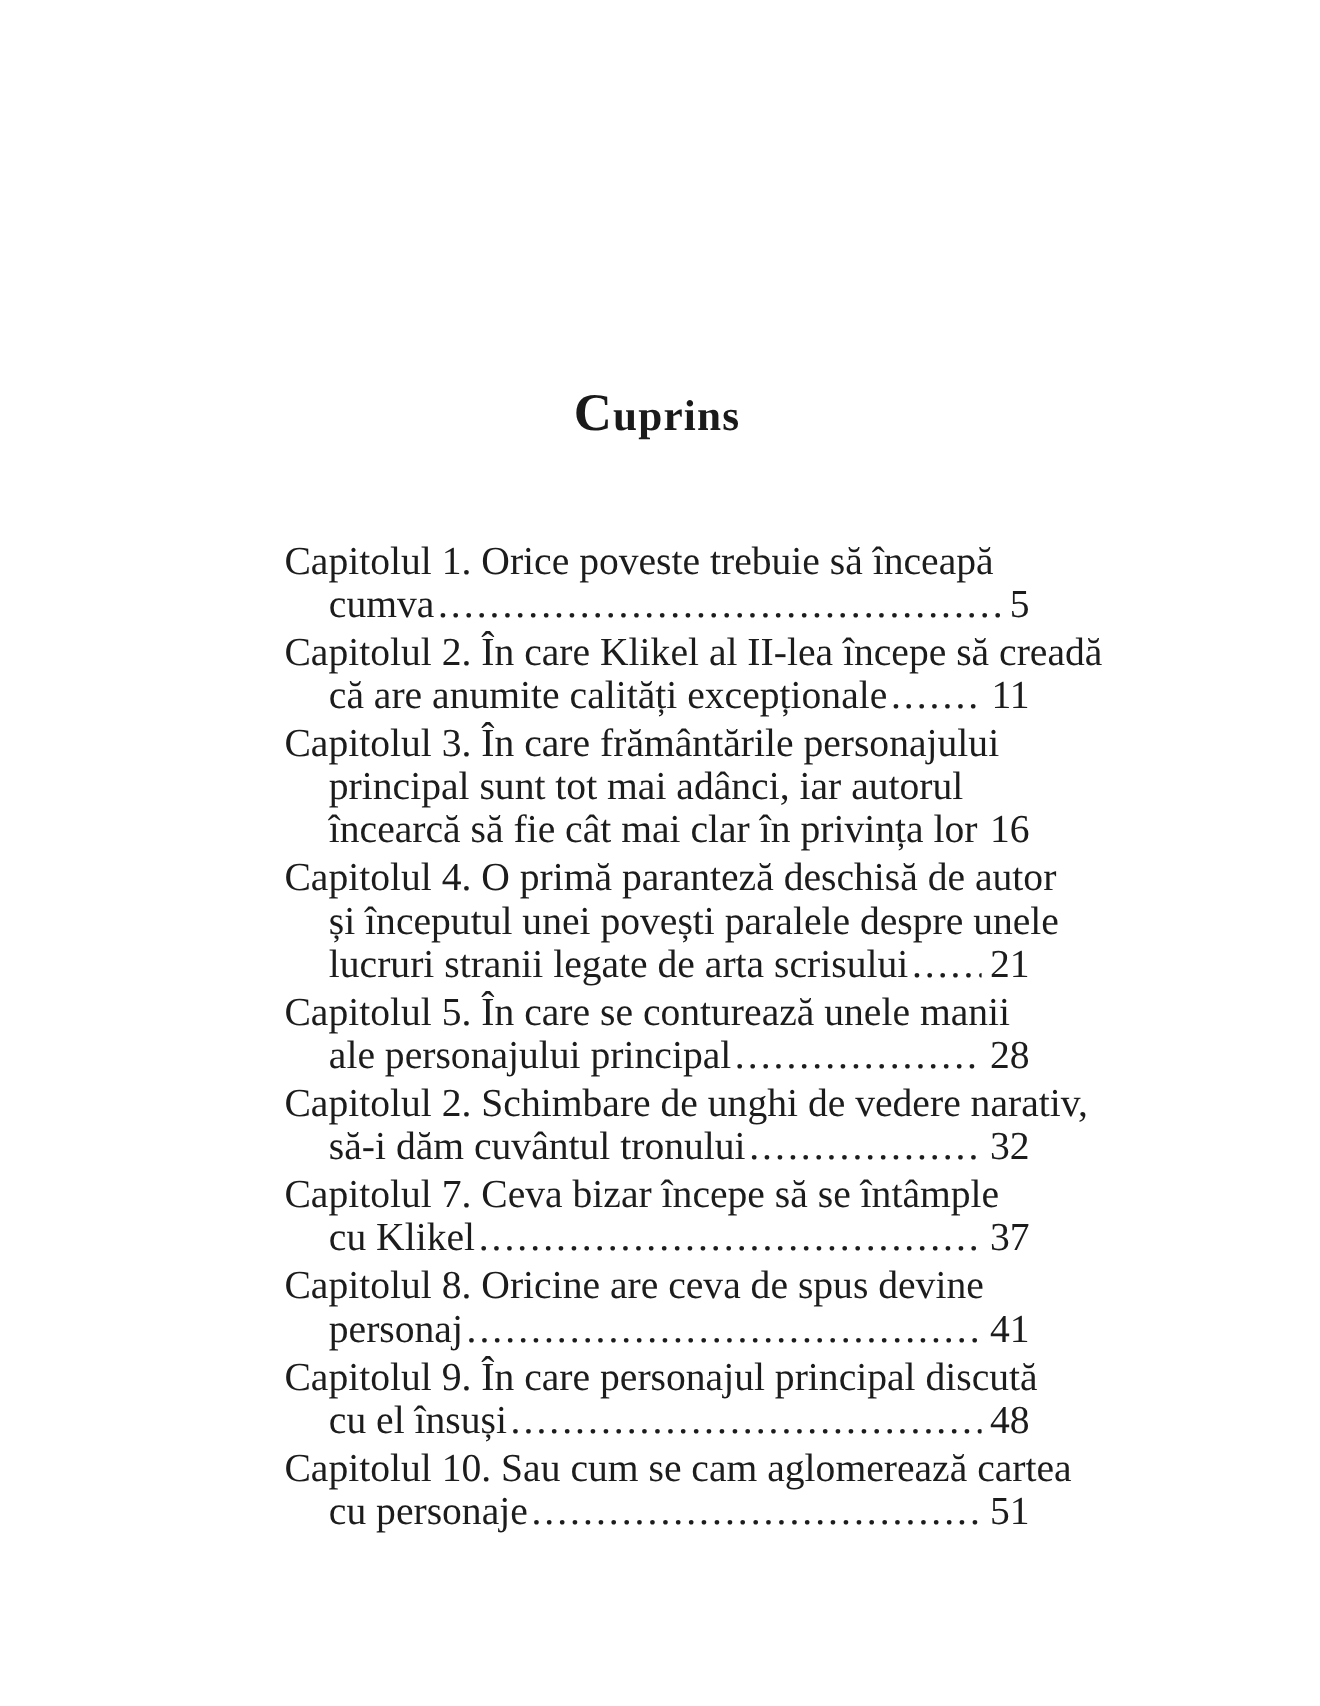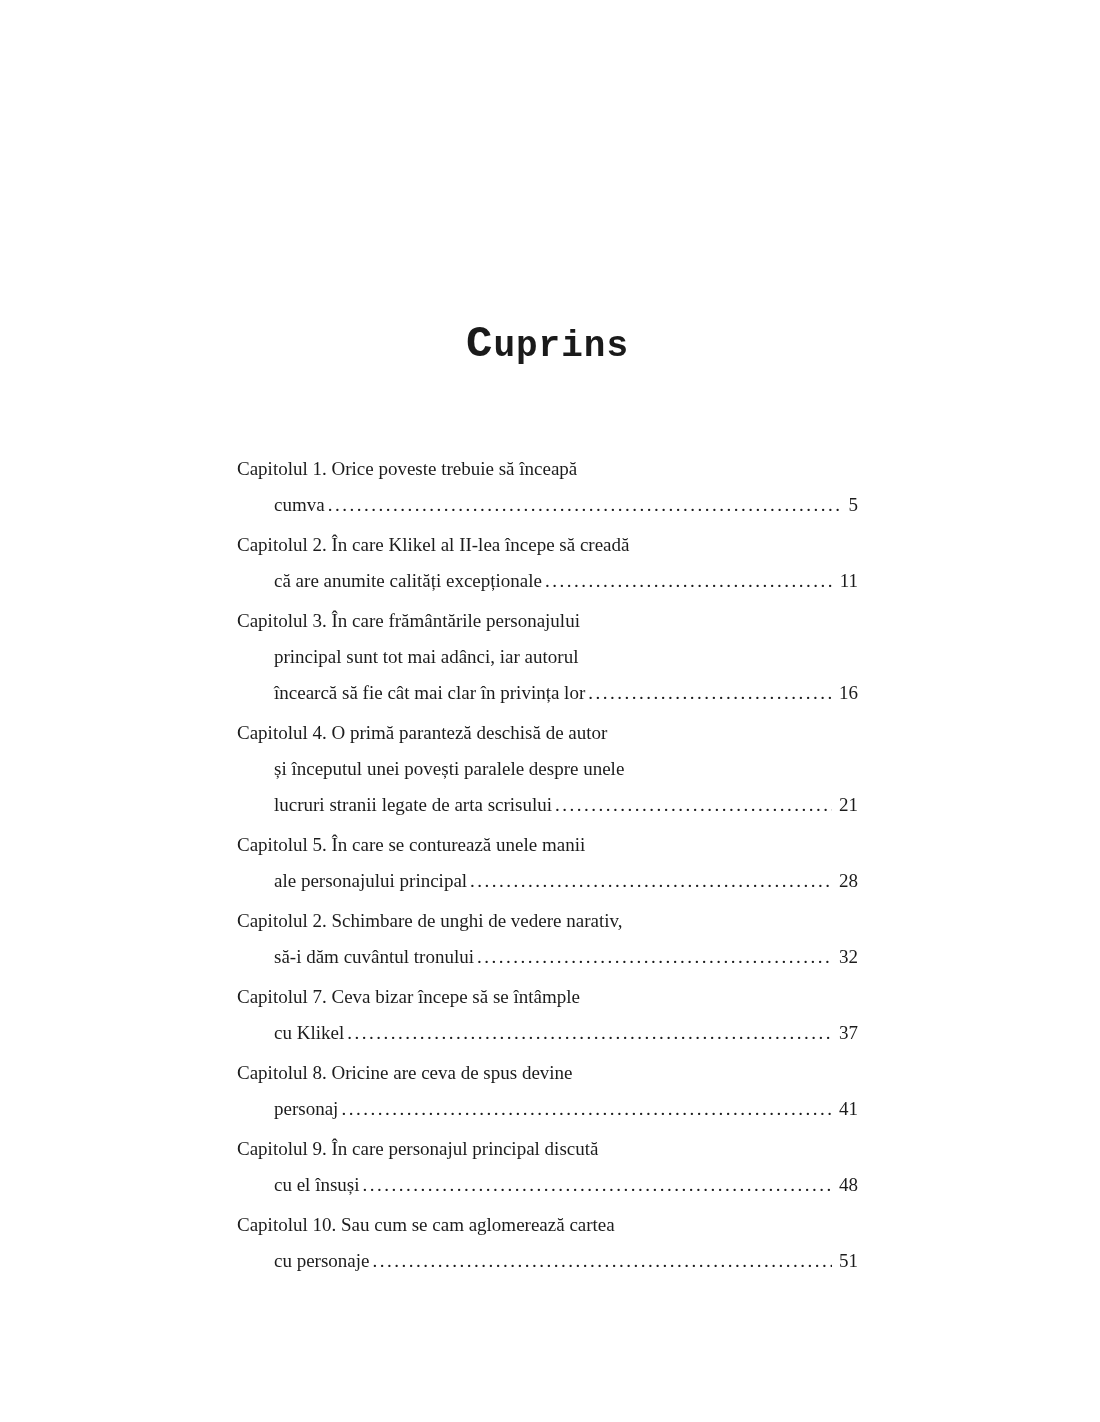--- a/index.html
+++ b/index.html
@@ -17,34 +17,34 @@
     overflow: hidden;
   }
   .content {
     position: absolute;
     left: 237px;
     top: 322px;
     width: 621px;
   }
   .title {
     margin: 0;
-    font-family: Liberation Mono, monospace;
+    font-family: Liberation Serif, serif;
     font-weight: bold;
     font-size: 36px;
     line-height: 44px;
     text-align: center;
     letter-spacing: 1px;
     color: #1a1a1a;
   }
   .title::first-letter {
     font-size: 44px;
   }
   .toc {
     margin-top: 82px;
-    font-size: 19px;
+    font-size: 33px;
     line-height: 36px;
   }
   .toc-entry {
     margin-bottom: 4px;
   }
   .line {
     white-space: nowrap;
   }
   .line.cont {
     padding-left: 37px;

